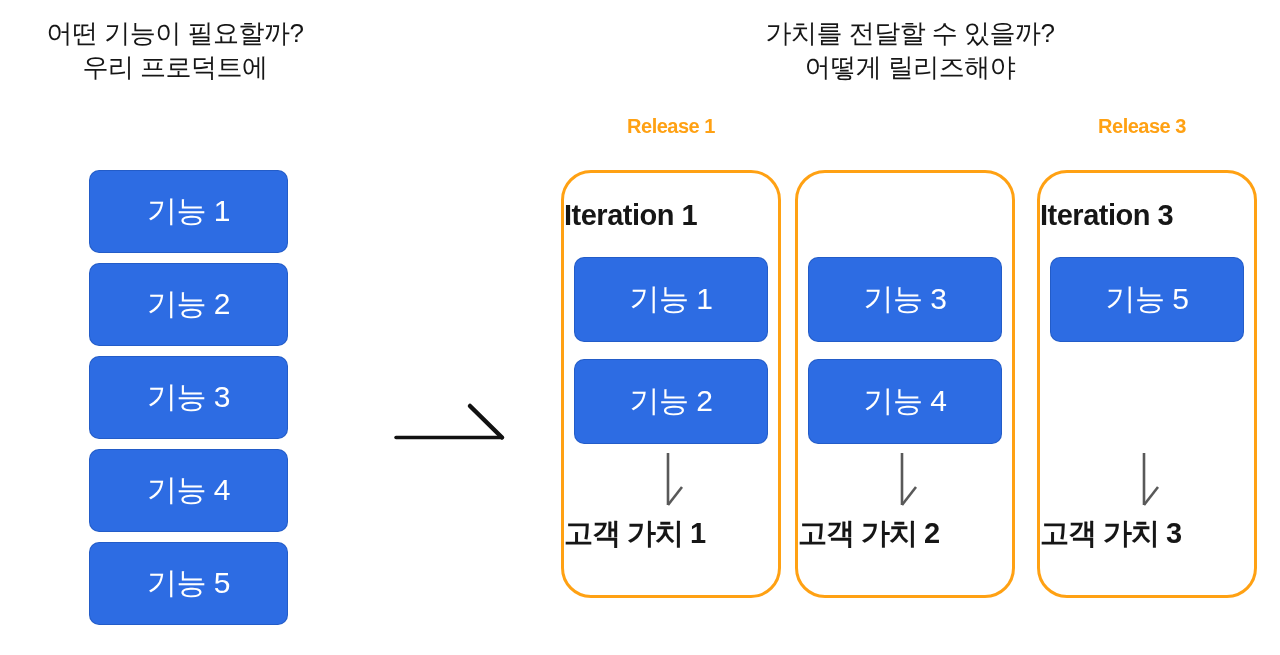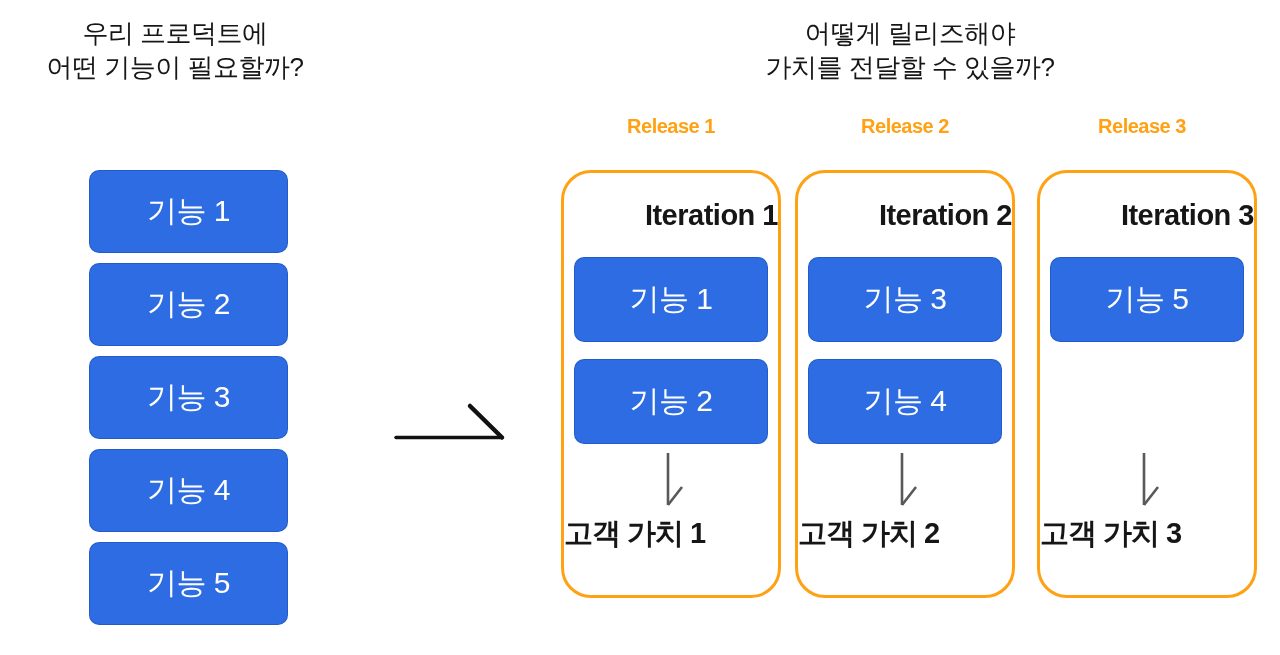--- a/index.html
+++ b/index.html
@@ -88,21 +88,21 @@
     border: 3px solid var(--orange);
     border-radius: 30px;
   }
   .release.r1 { left: 561px; }
   .release.r2 { left: 795px; }
   .release.r3 { left: 1037px; padding-left: 41px; }
 
   .iteration-label {
     position: absolute;
     top: 26px; left: 0; right: 0;
-    text-align: right;
+    text-align: left;
     font-size: 29px;
     font-weight: 700;
     color: var(--ink);
     letter-spacing: -0.5px;
   }
   .release .feature-box {
     position: absolute;
     left: 10px;
     width: 194px; height: 85px;
   }
@@ -124,59 +124,57 @@
     letter-spacing: -1px;
     white-space: nowrap;
   }
 </style>
 </head>
 <body>
 
 <div class="canvas">
 
   <div class="heading left">
+    <div>어떤 기능이 필요할까?</div>
     <div>우리 프로덕트에</div>
-    <div>어떤 기능이 필요할까?</div>
   </div>
 
   <div class="heading right">
+    <div>가치를 전달할 수 있을까?</div>
     <div>어떻게 릴리즈해야</div>
-    <div>가치를 전달할 수 있을까?</div>
   </div>
 
   <div class="backlog">
     <div class="feature-box">기능 1</div>
     <div class="feature-box">기능 2</div>
     <div class="feature-box">기능 3</div>
     <div class="feature-box">기능 4</div>
     <div class="feature-box">기능 5</div>
   </div>
 
   <svg class="flow-arrow" viewBox="0 0 116 46">
     <line x1="4" y1="39.5" x2="110" y2="39.5" stroke="#111111" stroke-width="3.5" stroke-linecap="round"></line>
     <line x1="110" y1="39.5" x2="78" y2="8" stroke="#111111" stroke-width="4.5" stroke-linecap="round"></line>
   </svg>
 
   <div class="release-label r1">Release 1</div>
-  <div class="release-label r2">Release 2</div>
   <div class="release-label r3">Release 3</div>
 
   <div class="release r1">
     <div class="iteration-label">Iteration 1</div>
     <div class="feature-box f1">기능 1</div>
     <div class="feature-box f2">기능 2</div>
     <svg class="down-arrow" viewBox="0 0 34 58">
       <line x1="14" y1="3" x2="14" y2="55" stroke="#595959" stroke-width="2.6"></line>
       <line x1="14" y1="55" x2="28" y2="37" stroke="#595959" stroke-width="2.6"></line>
     </svg>
     <div class="value-label">고객 가치 1</div>
   </div>
 
   <div class="release r2">
-    <div class="iteration-label">Iteration 2</div>
     <div class="feature-box f1">기능 3</div>
     <div class="feature-box f2">기능 4</div>
     <svg class="down-arrow" viewBox="0 0 34 58">
       <line x1="14" y1="3" x2="14" y2="55" stroke="#595959" stroke-width="2.6"></line>
       <line x1="14" y1="55" x2="28" y2="37" stroke="#595959" stroke-width="2.6"></line>
     </svg>
     <div class="value-label">고객 가치 2</div>
   </div>
 
   <div class="release r3">

